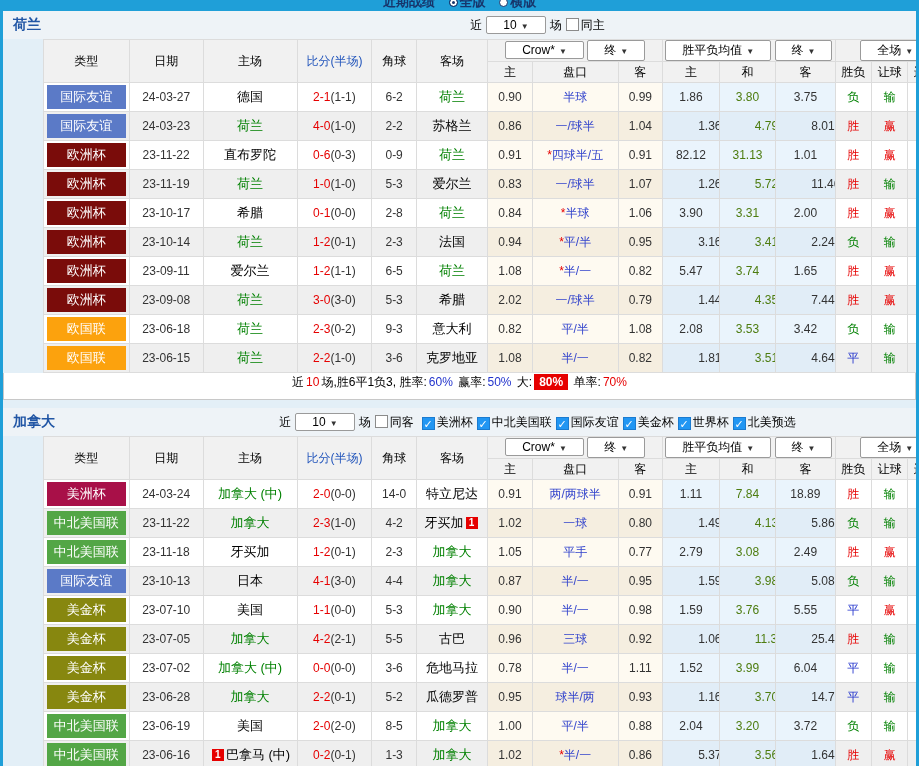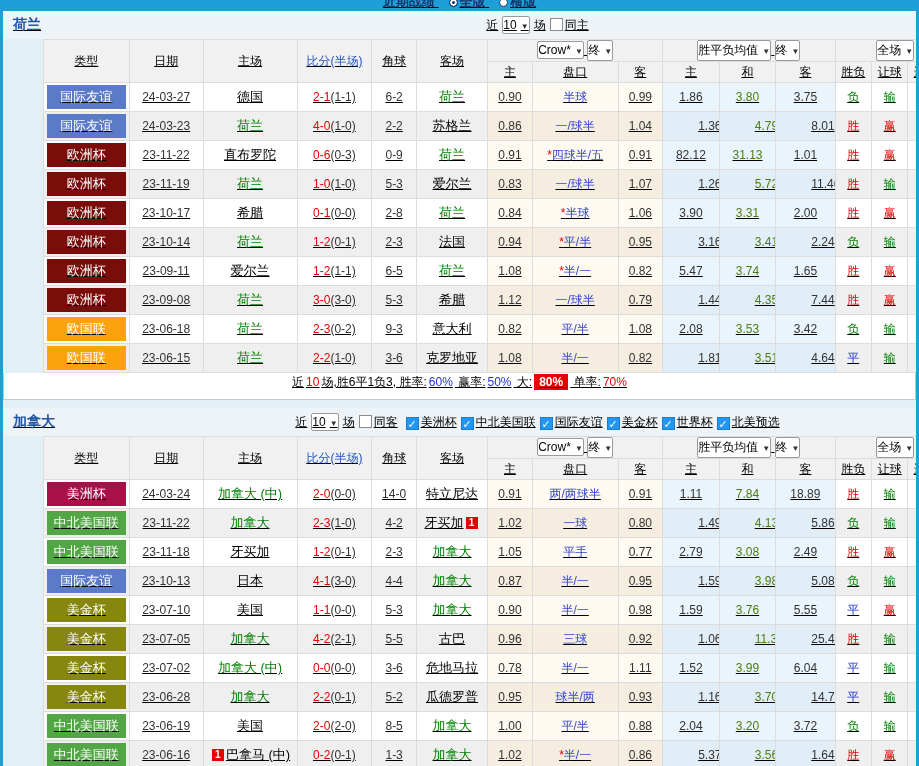--- a/index.html
+++ b/index.html
@@ -1,29 +1,29 @@
 <!DOCTYPE html>
 <html><head>
 <meta charset="utf-8">
 <style>
   * { margin:0; padding:0; box-sizing:border-box; }
   body { font-family:"Liberation Sans","DejaVu Sans",sans-serif; background:#fff; }
-  .page { width:919px; height:766px; border-left:3px solid #1F9FD8; border-right:3px solid #1F9FD8; background:#E3EFF7; overflow:hidden;text-decoration:underline; }
+  .page { width:919px; height:766px; border-left:3px solid #1F9FD8; border-right:3px solid #1F9FD8; background:#E3EFF7; overflow:hidden; }
 
   
   .topbar { height:11px; background:#1F9FD8; overflow:hidden; text-align:center; }
   .topbar-inner { margin-top:-7px; font-size:13px; font-weight:bold; color:#17356B; }
   .radio { display:inline-block; width:9px; height:9px; border-radius:50%; background:#fff; border:1px solid #17356B; vertical-align:-1px; margin:0 2px 0 10px; }
   .radio.on { box-shadow:inset 0 0 0 2px #fff; background:#17356B; }
 
   
   .band { height:28px; background:#EEF3F7; display:flex; align-items:center; font-size:12px; color:#000; }
   .band .team { font-size:14px; font-weight:bold; color:#2156A5; padding-left:10px; width:160px; }
   .band .filters { flex:1; display:flex; align-items:center; justify-content:center; gap:4px; }
-  .sel { display:inline-block; background:#fff; border:1px solid #9A9A9A; border-radius:2px; padding:1px 0; font-size:12px; color:#000; cursor:default; }
+  .sel { display:inline-block; background:#fff; border:1px solid #9A9A9A; border-radius:2px; padding:1px 16px; font-size:12px; color:#000; cursor:default; }
   .sel .arr { font-size:8px; color:#333; margin-left:4px; }
   .cb { display:inline-block; width:13px; height:13px; border:1px solid #8B8B8B; background:#fff; vertical-align:-2px; margin-right:2px; }
   .cb.on { background:#2196F3; border-color:#1A7BD0; color:#fff; font-size:11px; line-height:12px; text-align:center; font-weight:bold; }
   label.flt { margin-right:4px; white-space:nowrap; }
 
   table { width:100%; border-collapse:collapse; table-layout:fixed; background:#fff;margin-left:40px; }
   th, td { border:1px solid #DCDCDC; text-align:center; font-weight:normal; overflow:hidden; white-space:nowrap; }
   thead th { background:#F1F1F1; font-size:12px; color:#000; height:21px; }
   thead .score-h { color:#2255BB; }
   tbody td { height:28px; font-size:12px; color:#333; background:#fff; }
@@ -262,21 +262,21 @@
         </tr>
         <tr class="alt">
           <td>
             <span class="badge" style="background: rgb(122, 12, 10);">欧洲杯</span>
           </td>
           <td>23-09-08</td>
           <td class="teamcell"><span class="team-green">荷兰</span></td>
           <td><span class="sc">3-0</span><span class="half">(3-0)</span></td>
           <td>5-3</td>
           <td class="teamcell"><span class="team-black">希腊</span></td>
-          <td class="cream">1.12</td>
+          <td class="cream">2.02</td>
           <td class="cream"><span class="hc">一/球半</span></td>
           <td class="cream">0.79</td>
           <td class="avgc">1.44</td>
           <td class="avgc draw">4.35</td>
           <td class="avgc">7.44</td>
           <td class="c-red">胜</td>
           <td class="c-red">赢</td>
           <td class="c-red">大</td>
         </tr>
         <tr>

